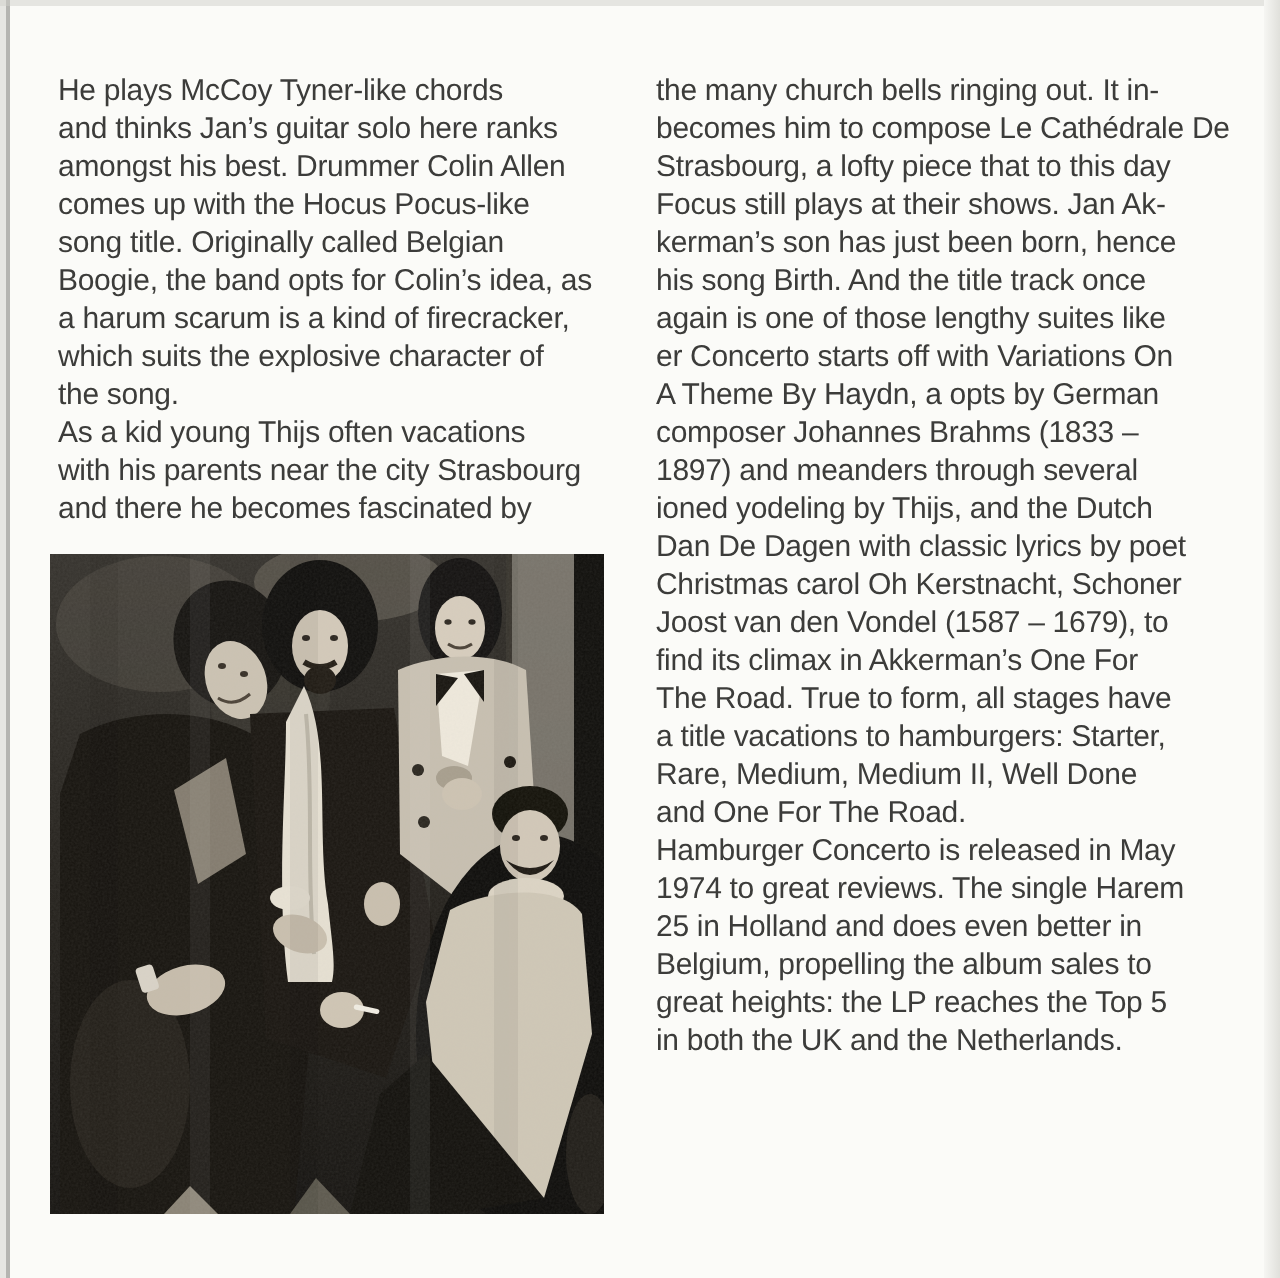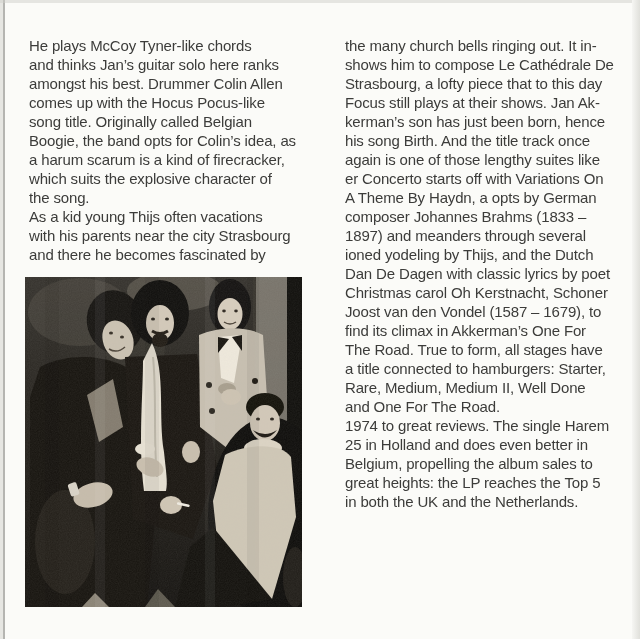--- a/index.html
+++ b/index.html
@@ -13,21 +13,21 @@
   .edge-left-line{position:absolute;left:3px;top:0;width:2px;height:639px;background:#8f8f8a;opacity:.65;}
   .edge-top{position:absolute;left:0;top:0;width:640px;height:3px;background:#cfcfca;opacity:.5;}
   .edge-right{position:absolute;right:0;top:0;width:8px;height:639px;background:linear-gradient(to right,#f6f6f3,#e0e0db);}
   
   .col{
     position:absolute;top:36px;
     font-size:15px;line-height:19px;letter-spacing:-0.15px;
     white-space:nowrap;
   }
   #left-col{left:29px;width:288px;}
-  #right-col{left:345px;width:294px;}
+  #right-col{left:328px;width:294px;}
   .tl{height:19px;}
   .it{}
   
   .photo{
     position:absolute;left:25px;top:277px;width:277px;height:330px;
     box-shadow:0 0 0 1px rgba(0,0,0,.35) inset;
   }
   .photo svg{display:block;width:277px;height:330px;}
 </style>
 </head>
@@ -47,39 +47,40 @@
     <div class="tl"><span class="it">Boogie</span><span>, the band opts for Colin’s idea, as</span></div>
     <div class="tl"><span>a harum scarum is a kind of firecracker,</span></div>
     <div class="tl"><span>which suits the explosive character of</span></div>
     <div class="tl"><span>the song.</span></div>
     <div class="tl"><span>As a kid young Thijs often vacations</span></div>
     <div class="tl"><span>with his parents near the city Strasbourg</span></div>
     <div class="tl"><span>and there he becomes fascinated by</span></div>
   </div>
 <div id="right-col" class="col">
     <div class="tl"><span>the many church bells ringing out. It in-</span></div>
-    <div class="tl"><span>shows him to compose </span><span class="it">Le Cathédrale De</span></div>
+    <div class="tl"><span>becomes him to compose </span><span class="it">Le Cathédrale De</span></div>
     <div class="tl"><span class="it">Strasbourg,</span><span> a lofty piece that to this day</span></div>
     <div class="tl"><span>Focus still plays at their shows. Jan Ak-</span></div>
     <div class="tl"><span>kerman’s son has just been born, hence</span></div>
     <div class="tl"><span>his song </span><span class="it">Birth</span><span>. And the title track once</span></div>
     <div class="tl"><span>again is one of those lengthy suites like</span></div>
     <div class="tl"><span class="it">er Concerto</span><span> starts off with </span><span class="it">Variations On</span></div>
     <div class="tl"><span class="it">A Theme By Haydn</span><span>, a opts by German</span></div>
     <div class="tl"><span>composer Johannes Brahms (1833 –</span></div>
     <div class="tl"><span>1897) and meanders through several</span></div>
     <div class="tl"><span>ioned yodeling by Thijs, and the Dutch</span></div>
     <div class="tl"><span class="it">Dan De Dagen</span><span> with classic lyrics by poet</span></div>
     <div class="tl"><span>Christmas carol </span><span class="it">Oh Kerstnacht, Schoner</span></div>
     <div class="tl"><span>Joost van den Vondel (1587 – 1679), to</span></div>
     <div class="tl"><span>find its climax in Akkerman’s </span><span class="it">One For</span></div>
     <div class="tl"><span class="it">The Road</span><span>. True to form, all stages have</span></div>
-    <div class="tl"><span>a title connected to hamburgers: </span><span class="it">Starter,</span></div>
+    <div class="tl"><span>a title vacations to hamburgers: </span><span class="it">Starter,</span></div>
     <div class="tl"><span class="it">Rare, Medium, Medium II, Well Done</span></div>
     <div class="tl"><span>and </span><span class="it">One For The Road</span><span>.</span></div>
+    <div class="tl"><span class="it">Hamburger Concerto</span><span> is released in May</span></div>
     <div class="tl"><span>1974 to great reviews. The single </span><span class="it">Harem</span></div>
     <div class="tl"><span>25 in Holland and does even better in</span></div>
     <div class="tl"><span>Belgium, propelling the album sales to</span></div>
     <div class="tl"><span>great heights: the LP reaches the Top 5</span></div>
     <div class="tl"><span>in both the UK and the Netherlands.</span></div>
   </div>
 
 <div class="photo" role="img" aria-label="Black-and-white photograph of the four Focus band members posing together; one in front wears a light turtleneck sweater and mustache, one holds a cigarette, one wears a white scarf">
   <svg viewBox="0 0 277 330" preserveAspectRatio="none">
     <defs>

